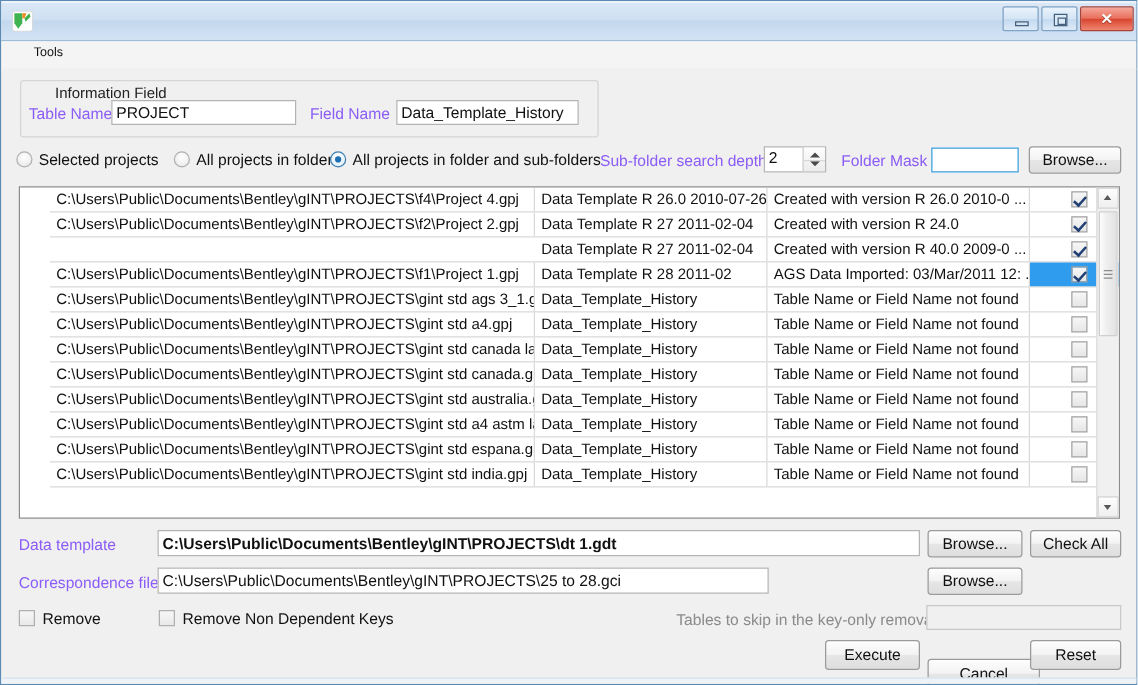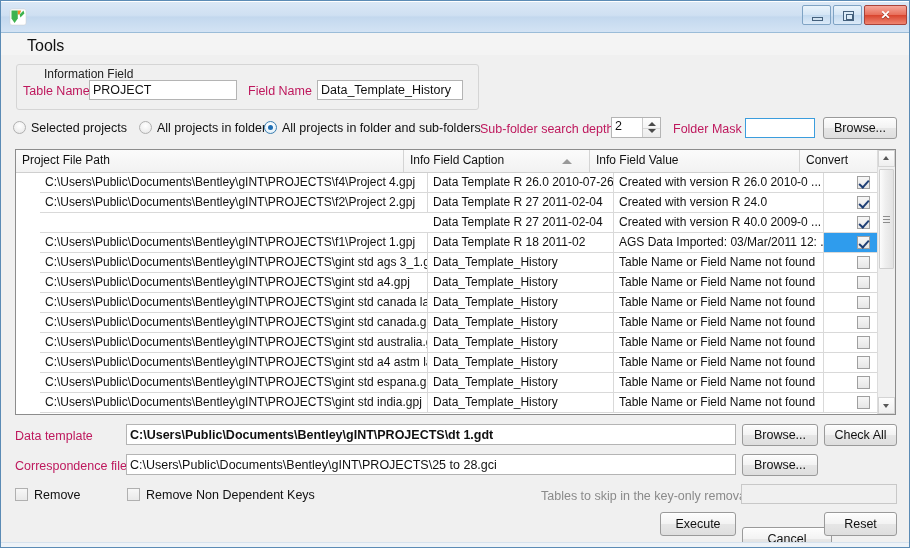--- a/index.html
+++ b/index.html
@@ -109,21 +109,21 @@
   .menubar {
     position: absolute;
     left: 0; top: 32px;
     width: 910px; height: 22px;
     background: #f4f4f4;
     border-bottom: 1px solid #e2e2e2;
   }
   .menu-item {
     position: absolute;
     left: 22px; top: 3px;
-    font-size: 16px;
+    font-size: 10px;
     color: #111;
     padding: 1px 4px;
     cursor: default;
   }
 
   
   .client {
     position: absolute;
     left: 0; top: 54px;
     width: 910px;
@@ -145,21 +145,21 @@
     left: 24px; top: 2px;
     background: #f0f0f0;
     padding: 0 3px;
     font-size: 12px;
     color: #222;
   }
 
   .lbl {
     position: absolute;
     font-size: 12.5px;
-    color: #be185d;
+    color: #8b5cf6;
     white-space: nowrap;
   }
   .tbox {
     position: absolute;
     box-sizing: border-box;
     border: 1px solid #b4b4b4;
     background: #ffffff;
     font-family: "Liberation Sans", sans-serif;
     font-size: 12.5px;
     color: #111;
@@ -486,35 +486,20 @@
     </div>
 
     <span class="lbl" style="left:672px; top:67px;">Folder Mask</span>
     <input class="tbox focused" style="left: 744px; top: 63px; width: 70px; height: 20px;" type="text" value="">
     <div class="btn" style="left:822px; top:62px; width:74px; height:22px;">
       <span>Browse...</span>
     </div>
 
     <div class="grid">
 
-      <div class="grid-head">
-        <div class="hcell" style="left:0; width:388px;">
-          <span>Project File Path</span>
-        </div>
-        <div class="hcell" style="left:388px; width:186px;">
-          <span>Info Field Caption</span>
-          <span class="sort-arrow" style="left:158px; top:9px;"></span>
-        </div>
-        <div class="hcell" style="left:574px; width:210px;">
-          <span>Info Field Value</span>
-        </div>
-        <div class="hcell" style="left:784px; width:78px; border-right:none;">
-          <span>Convert</span>
-        </div>
-      </div>
 
       <div class="grid-body" id="grid-body">
           <div class="grow">
             <div class="gcell" style="left: 0px; width: 388px;">C:\Users\Public\Documents\Bentley\gINT\PROJECTS\f4\Project 4.gpj</div>
             <div class="gcell" style="left: 388px; width: 186px;">Data Template R 26.0 2010-07-26</div>
             <div class="gcell" style="left: 574px; width: 210px;">Created with version R 26.0 2010-0 ...</div>
             <div class="gcell convert" style="left: 784px; width: 78px;"><span class="gchk on"></span></div>
           </div>
           <div class="grow">
             <div class="gcell" style="left: 0px; width: 388px;">C:\Users\Public\Documents\Bentley\gINT\PROJECTS\f2\Project 2.gpj</div>
@@ -522,21 +507,21 @@
             <div class="gcell" style="left: 574px; width: 210px;">Created with version R 24.0</div>
             <div class="gcell convert" style="left: 784px; width: 78px;"><span class="gchk on"></span></div>
           </div>
           <div class="grow">
             <div class="gcell" style="left: 388px; width: 186px;">Data Template R 27 2011-02-04</div>
             <div class="gcell" style="left: 574px; width: 210px;">Created with version R 40.0 2009-0 ...</div>
             <div class="gcell convert" style="left: 784px; width: 78px;"><span class="gchk on"></span></div>
           </div>
           <div class="grow">
             <div class="gcell" style="left: 0px; width: 388px;">C:\Users\Public\Documents\Bentley\gINT\PROJECTS\f1\Project 1.gpj</div>
-            <div class="gcell" style="left: 388px; width: 186px;">Data Template R 18 2011-02</div>
+            <div class="gcell" style="left: 388px; width: 186px;">Data Template R 28 2011-02</div>
             <div class="gcell" style="left: 574px; width: 210px;">AGS Data Imported: 03/Mar/2011 12: ...</div>
             <div class="gcell convert selected" style="left: 784px; width: 78px;"><span class="gchk on"></span></div>
           </div>
           <div class="grow">
             <div class="gcell" style="left: 0px; width: 388px;">C:\Users\Public\Documents\Bentley\gINT\PROJECTS\gint std ags 3_1.gpj</div>
             <div class="gcell" style="left: 388px; width: 186px;">Data_Template_History</div>
             <div class="gcell" style="left: 574px; width: 210px;">Table Name or Field Name not found</div>
             <div class="gcell convert" style="left: 784px; width: 78px;"><span class="gchk"></span></div>
           </div>
           <div class="grow">
@@ -603,21 +588,21 @@
     <span class="lbl" style="left:14px; top:374px;">Data template</span>
     <input class="tbox" style="left: 125px; top: 369px; width: 610px; height: 21px; font-weight: bold;" type="text" value="C:\Users\Public\Documents\Bentley\gINT\PROJECTS\dt 1.gdt">
     <div class="btn" style="left:741px; top:369px; width:76px; height:22px;">
       <span>Browse...</span>
     </div>
     <div class="btn" style="left:823px; top:369px; width:73px; height:22px;">
       <span>Check All</span>
     </div>
 
     <span class="lbl" style="left:14px; top:404px;">Correspondence file</span>
-    <input class="tbox" style="left: 125px; top: 399px; width: 610px; height: 21px;" type="text" value="C:\Users\Public\Documents\Bentley\gINT\PROJECTS\25 to 28.gci">
+    <input class="tbox" style="left: 125px; top: 399px; width: 489px; height: 21px;" type="text" value="C:\Users\Public\Documents\Bentley\gINT\PROJECTS\25 to 28.gci">
     <div class="btn" style="left:741px; top:399px; width:76px; height:22px;">
       <span>Browse...</span>
     </div>
 
     <span class="chk" style="left:14px; top:433px;">
       <span class="box"></span><span>Remove</span>
     </span>
     <span class="chk" style="left:126px; top:433px;">
       <span class="box"></span><span>Remove Non Dependent Keys</span>
     </span>

